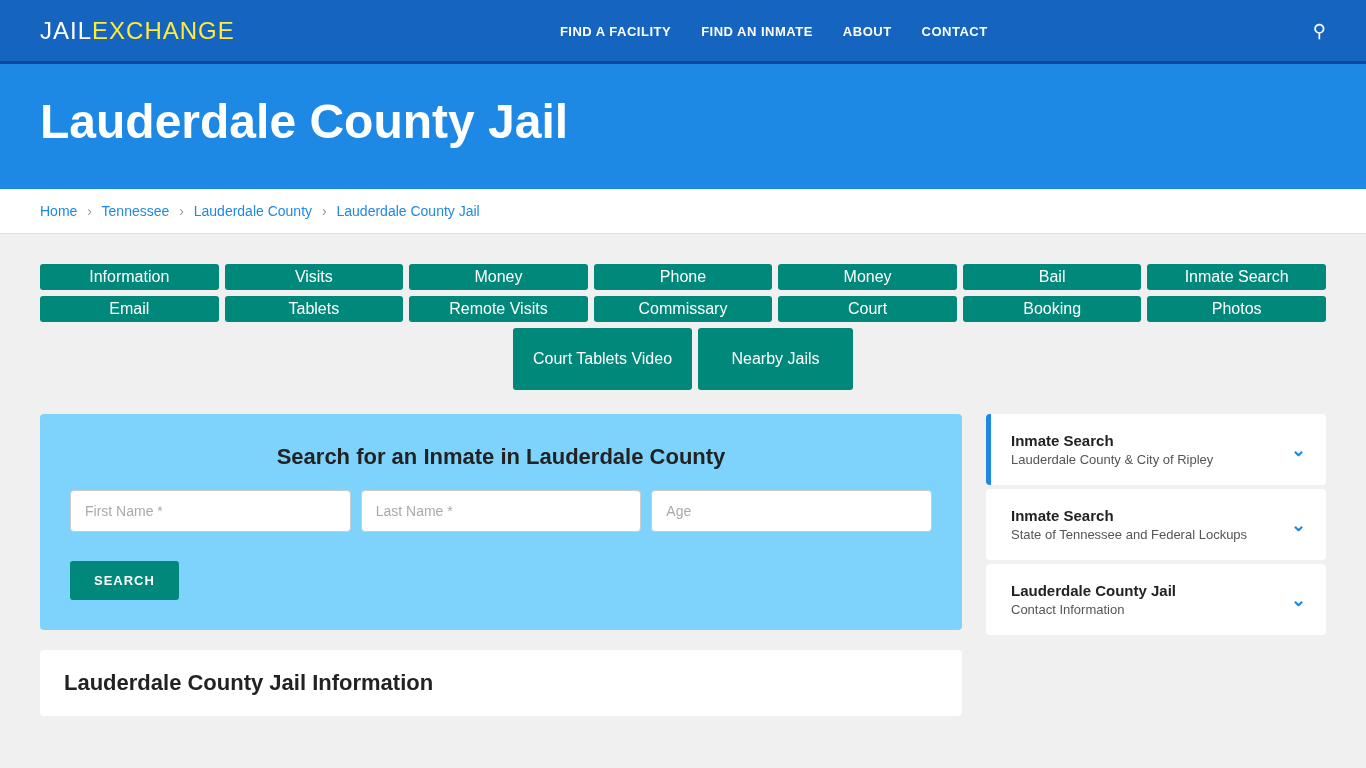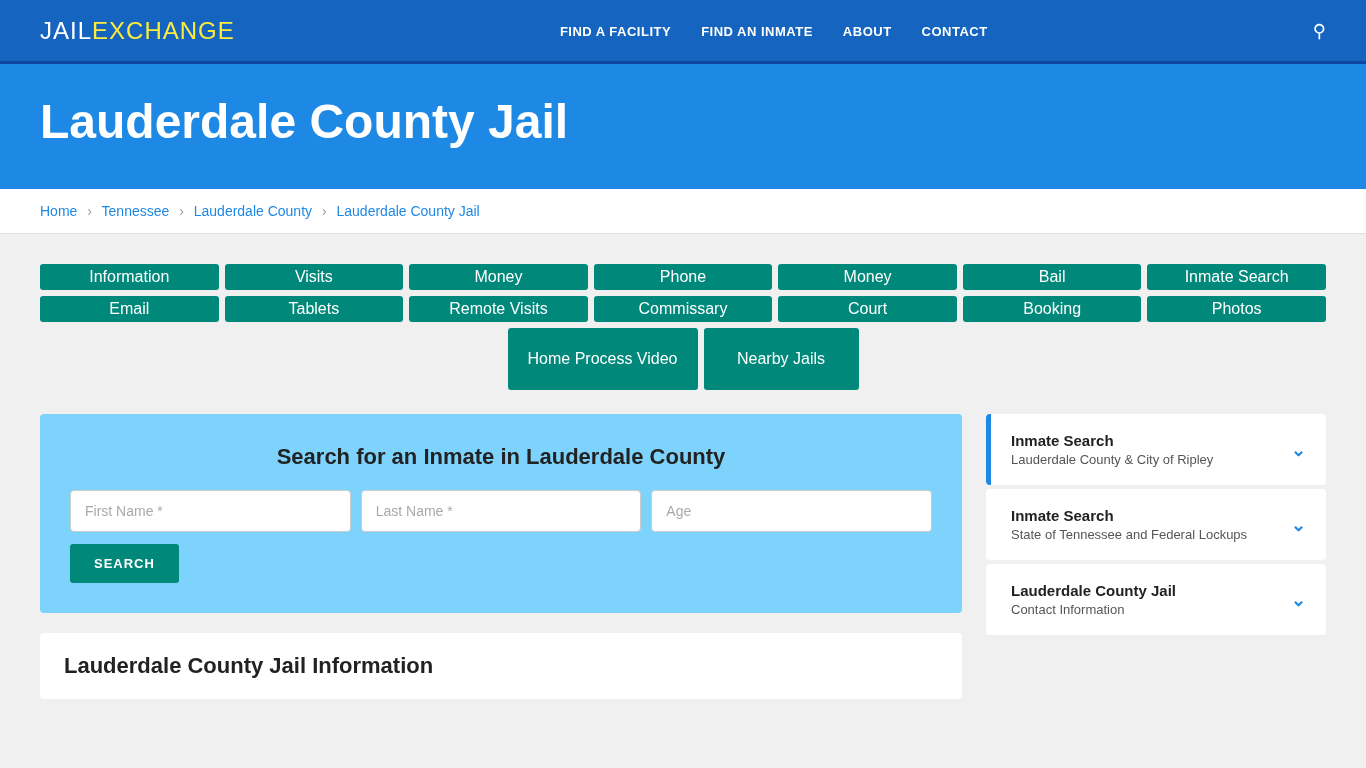--- a/index.html
+++ b/index.html
@@ -133,21 +133,21 @@
     .search-form-wrap h2 {
       text-align: center;
       font-size: 22px;
       font-weight: 700;
       margin-bottom: 20px;
       color: #222;
     }
     .form-row {
       display: flex;
       gap: 10px;
-      margin-bottom: 12px;
+      margin-bottom: 29px;
     }
     .form-row input, .form-row select {
       flex: 1;
       padding: 12px 14px;
       border: 1px solid #ccc;
       border-radius: 4px;
       font-size: 14px;
       color: #555;
       outline: none;
     }
@@ -259,21 +259,21 @@
     <button class="grid-btn">Email</button>
     <button class="grid-btn">Tablets</button>
     <button class="grid-btn">Remote Visits</button>
     <button class="grid-btn">Commissary</button>
     <button class="grid-btn">Court</button>
     <button class="grid-btn">Booking</button>
     <button class="grid-btn">Photos</button>
   </div>
 
   <div class="btn-grid-row3">
-    <button class="grid-btn">Home Process Video</button>
+    <button class="grid-btn">Court Tablets Video</button>
     <button class="grid-btn">Nearby Jails</button>
   </div>
 
   <div class="bottom-section">
 
     <div style="flex:1; display:flex; flex-direction:column; gap:0;">
       <div class="search-form-wrap">
         <h2>Search for an Inmate in Lauderdale County</h2>
         <div class="form-row">
           <input type="text" placeholder="First Name *" style="">

